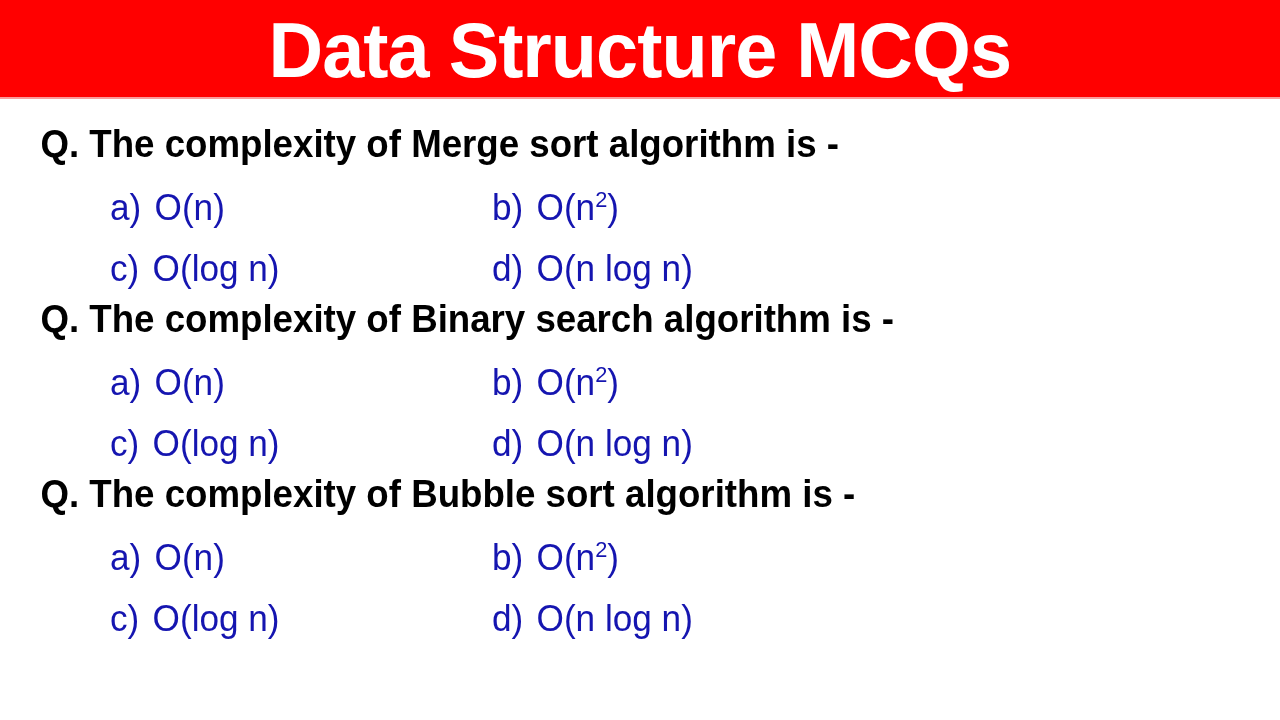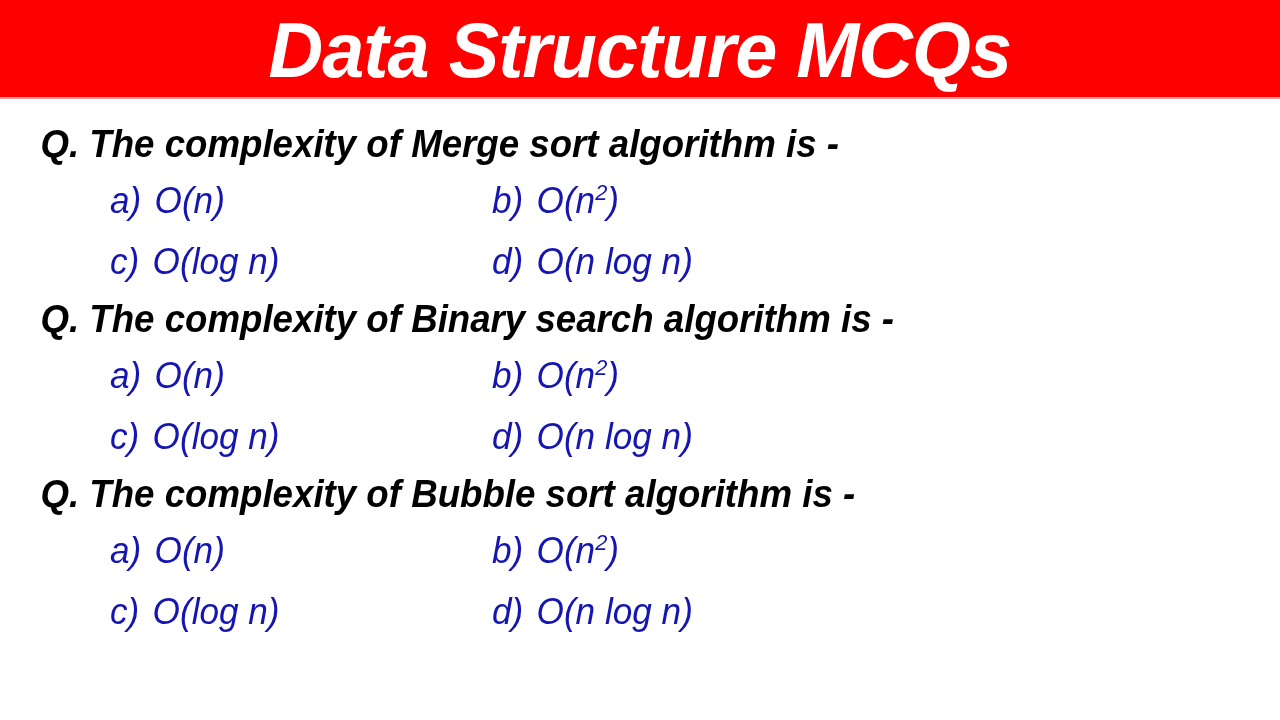--- a/index.html
+++ b/index.html
@@ -13,21 +13,20 @@
     background: #ffffff;
     font-family: "Liberation Sans", "DejaVu Sans", sans-serif;
     overflow: hidden;
   }
 
   .page {
     position: relative;
     width: 1020px;
     height: 720px;
     background: #ffffff;
-    font-style: italic;
   }
 
   
   .banner {
     position: absolute;
     left: 0;
     top: 0;
     width: 1280px;
     height: 97px;
     background: #ff0000;
@@ -84,21 +83,21 @@
 
   .options {
     padding-left: 110px;
     padding-top: 2px;
   }
 
   .opt-row {
     display: flex;
     line-height: 1.28;
     height: 61px;
-    align-items: center;
+    align-items: flex-end;
   }
 
   .opt {
     color: #1515b0;
     font-size: 37px;
     font-weight: normal;
     white-space: nowrap;
     transform: scaleX(0.95);
     transform-origin: left top;
   }

